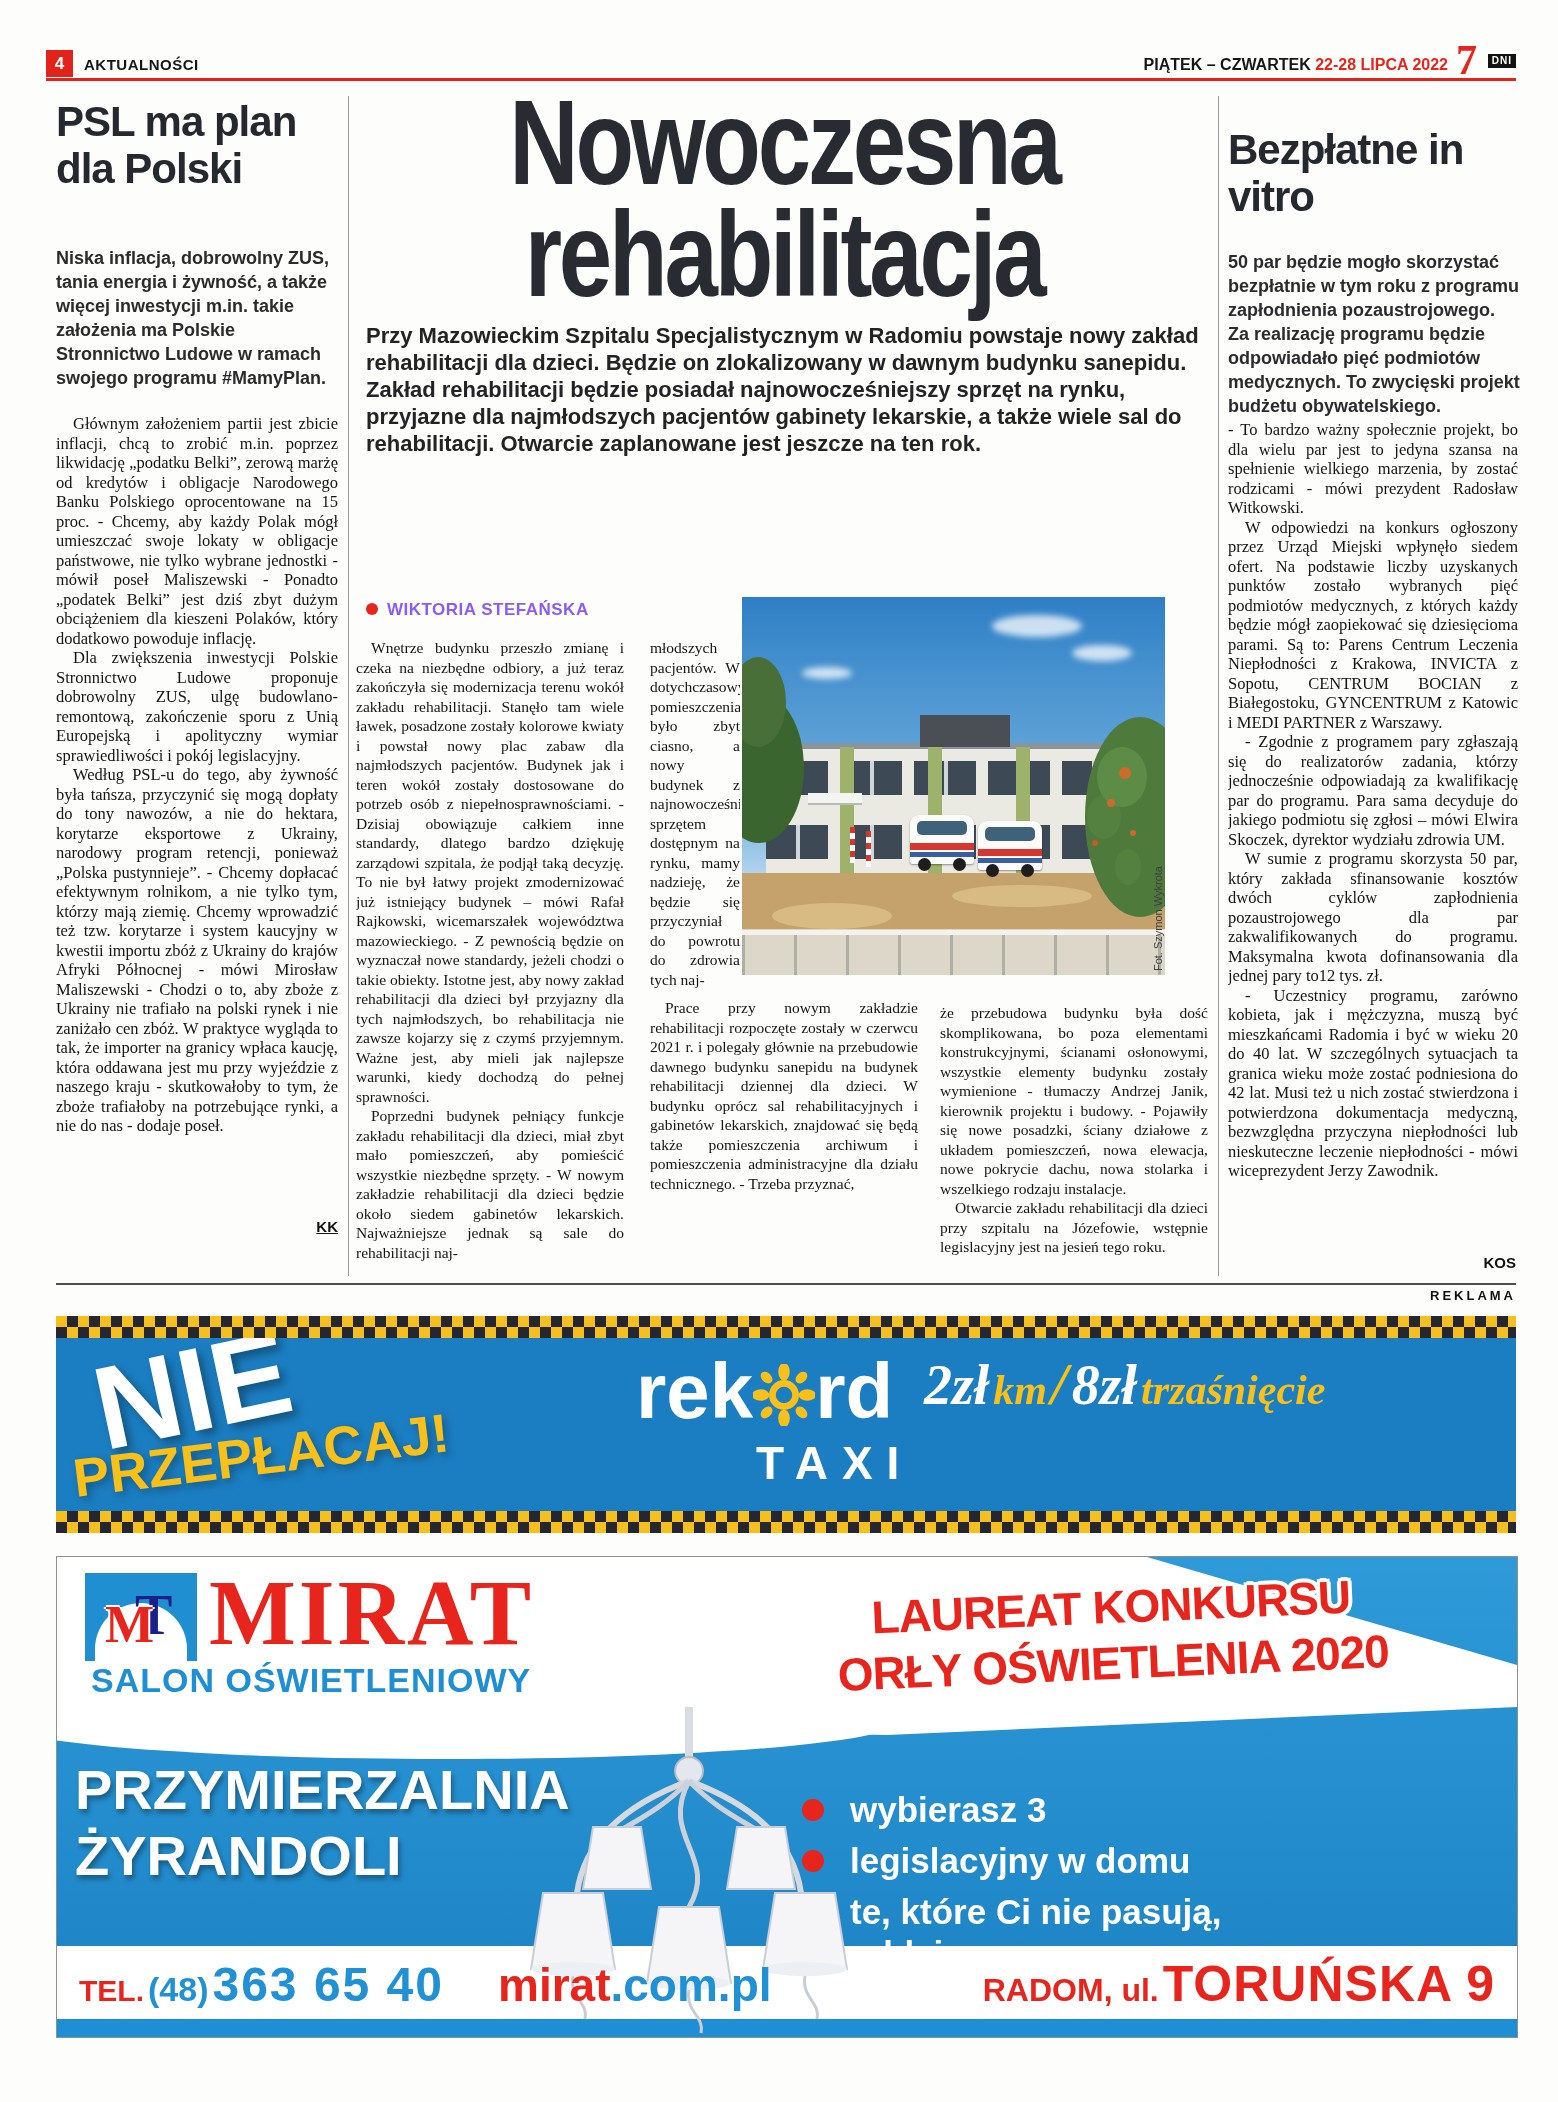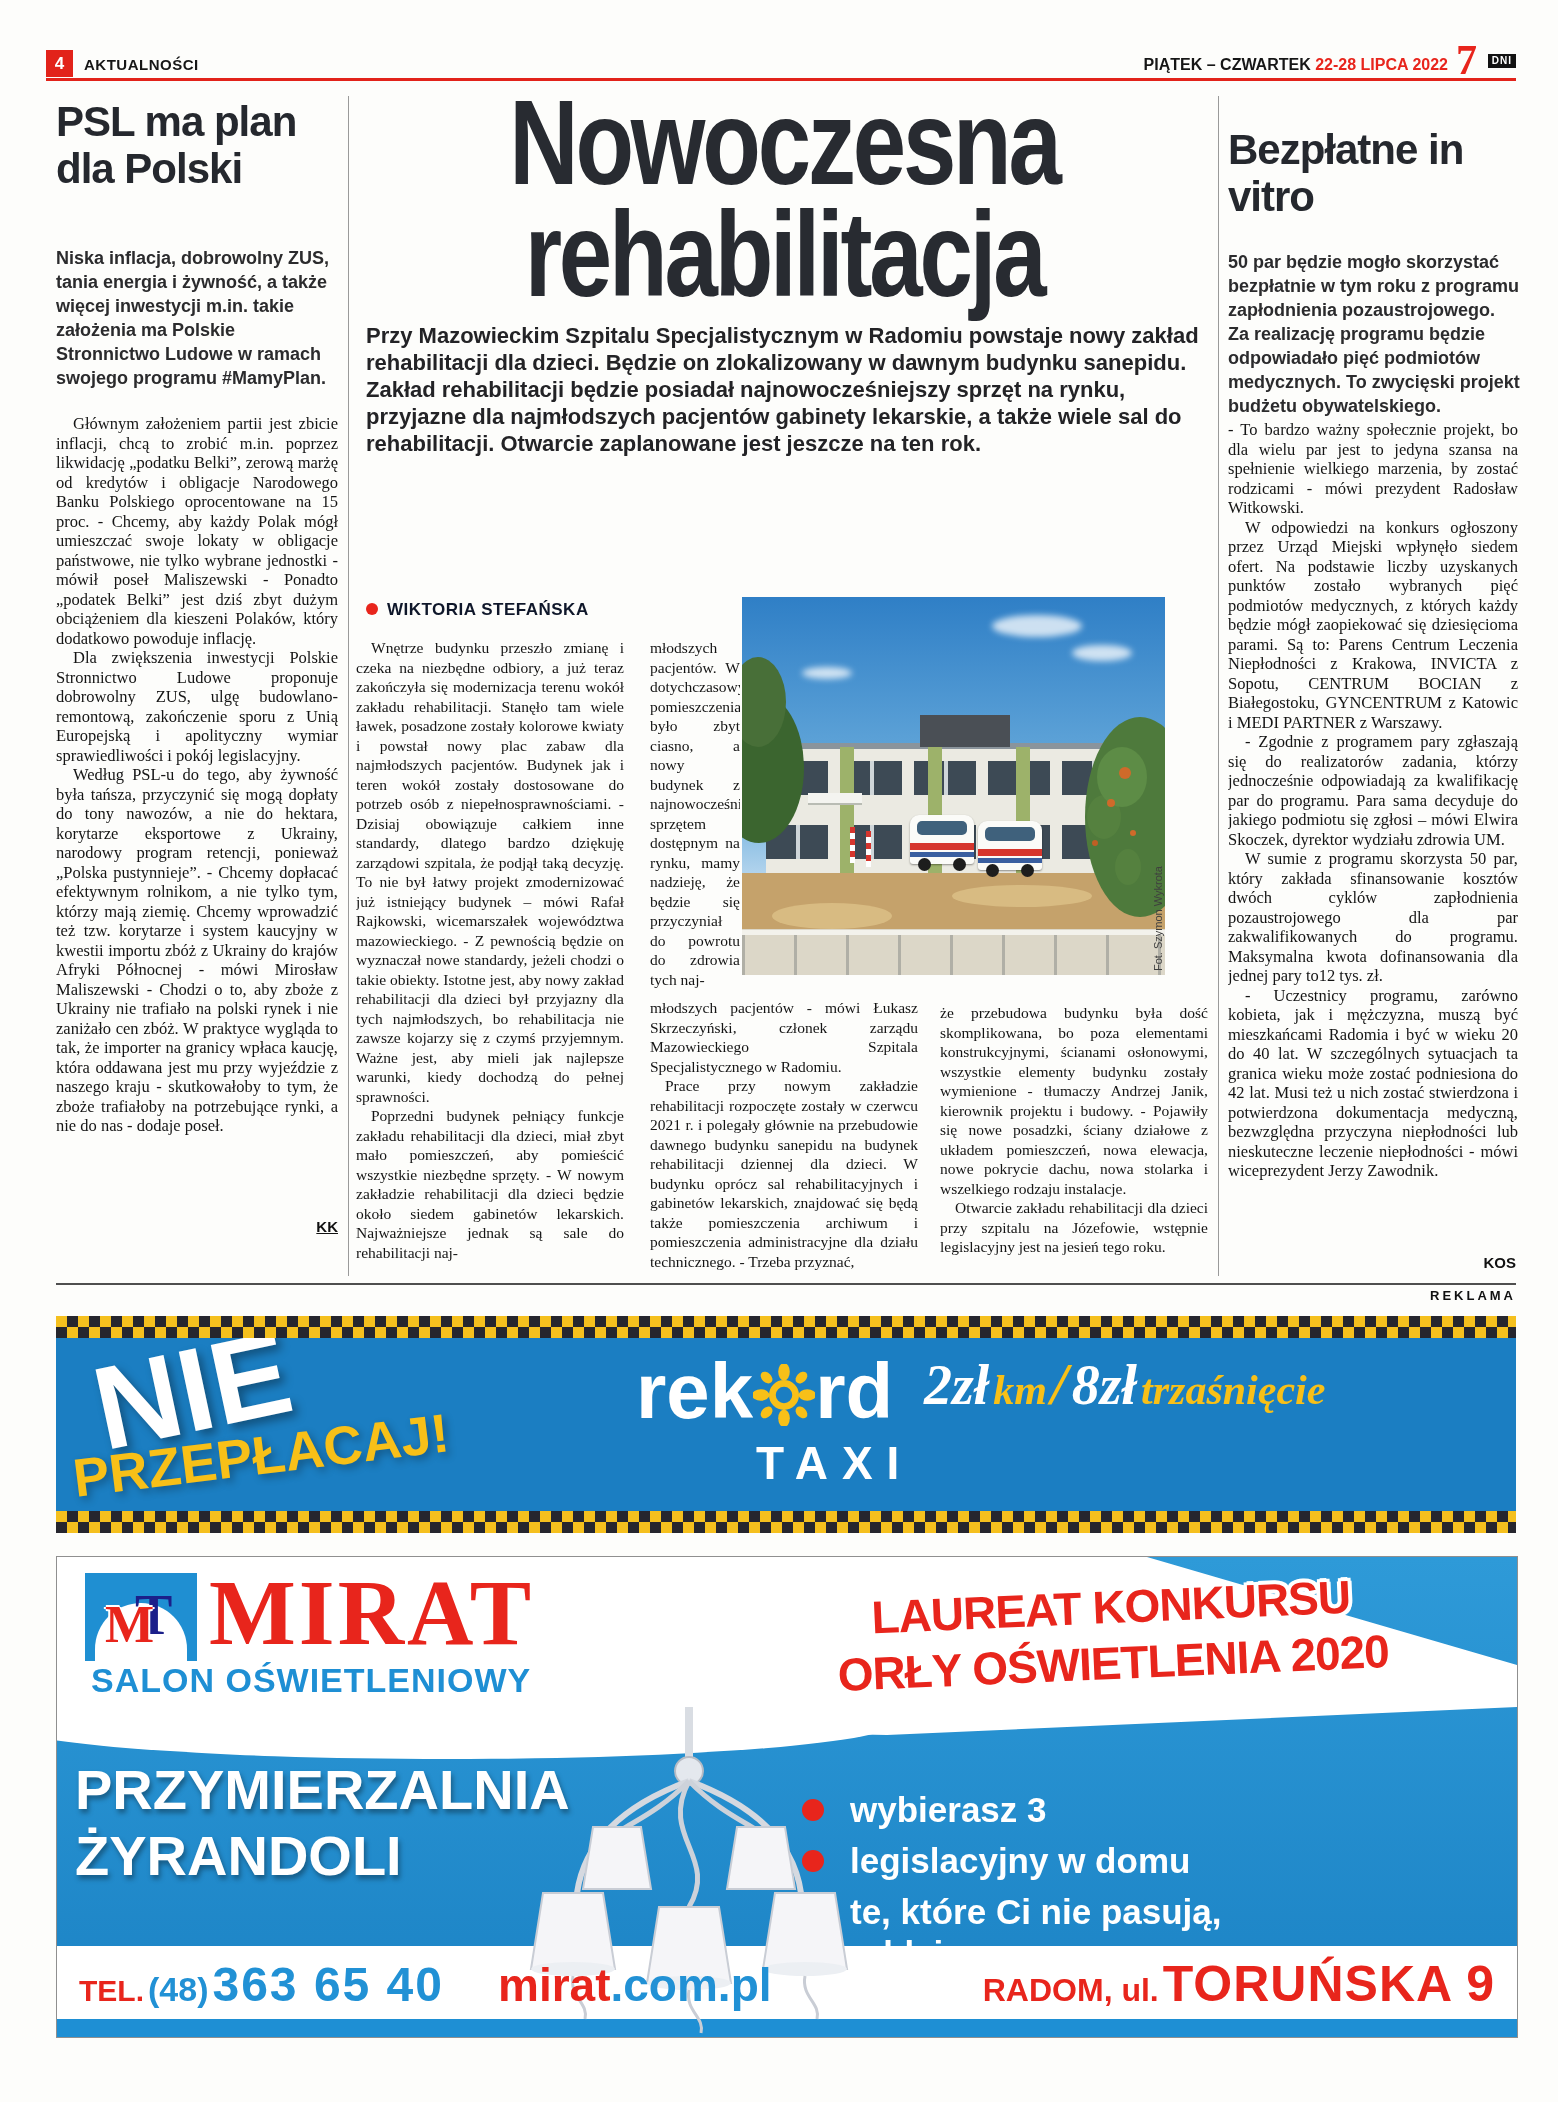--- a/index.html
+++ b/index.html
@@ -25,21 +25,21 @@
   .art-lead{font:bold 18px/24px "Liberation Sans",sans-serif;color:#2b2b2d;}
   .body-col{font:16.5px/19.5px "Liberation Serif",serif;text-align:justify;overflow:hidden;color:#141414;}
   .body-col p{margin:0;text-indent:17px;}
   .sig{font:bold 15px "Liberation Sans",sans-serif;color:#111;text-align:right;}
 
   
   .headline{left:356px;top:86px;width:856px;text-align:center;color:#282b31;
             font:bold 120px/112px "Liberation Sans",sans-serif;letter-spacing:-4px;
             transform:scaleX(.8);transform-origin:center top;}
   .m-lead{left:366px;top:322px;width:846px;font:bold 22px/27px "Liberation Sans",sans-serif;color:#232326;}
-  .byline{left:366px;top:600px;font:bold 17px "Liberation Sans",sans-serif;letter-spacing:.5px;color:#0f172a;}
+  .byline{left:366px;top:600px;font:bold 17px "Liberation Sans",sans-serif;letter-spacing:.5px;color:#8b5cf6;}
   .byline .dot{display:inline-block;width:12px;height:12px;border-radius:50%;background:#e8251c;margin-right:9px;}
   .ctr-col{font:15.5px/19.5px "Liberation Serif",serif;text-align:justify;overflow:hidden;color:#141414;}
   .ctr-col p{margin:0;text-indent:15px;}
 
   
   .photo{left:742px;top:597px;width:423px;height:378px;overflow:hidden;background:linear-gradient(#2f7fc6,#6fb0de 55%,#b8d7ee 75%);}
   .cloud{position:absolute;background:#fff;opacity:.75;border-radius:50%;filter:blur(3px);}
   .bldg{position:absolute;left:24px;top:150px;right:14px;height:140px;background:#ebeae2;}
   .bldg .roofline{position:absolute;left:0;right:0;top:-4px;height:6px;background:#8a949c;}
   .bldg .rooftop{position:absolute;left:40%;top:-32px;width:90px;height:32px;background:#4a4f55;}
@@ -163,21 +163,20 @@
   </div>
 
   <div class="abs ctr-col" style="left:356px;top:638px;width:268px;height:647px;">
     <p>Wnętrze budynku przeszło zmianę i czeka na niezbędne odbiory, a już teraz zakończyła się modernizacja terenu wokół zakładu rehabilitacji. Stanęło tam wiele ławek, posadzone zostały kolorowe kwiaty i powstał nowy plac zabaw dla najmłodszych pacjentów. Budynek jak i teren wokół zostały dostosowane do potrzeb osób z niepełnosprawnościami. - Dzisiaj obowiązuje całkiem inne standardy, dlatego bardzo dziękuję zarządowi szpitala, że podjął taką decyzję. To nie był łatwy projekt zmodernizować już istniejący budynek – mówi Rafał Rajkowski, wicemarszałek województwa mazowieckiego. - Z pewnością będzie on wyznaczał nowe standardy, jeżeli chodzi o takie obiekty. Istotne jest, aby nowy zakład rehabilitacji dla dzieci był przyjazny dla tych najmłodszych, bo rehabilitacja nie zawsze kojarzy się z czymś przyjemnym. Ważne jest, aby mieli jak najlepsze warunki, kiedy dochodzą do pełnej sprawności.</p>
     <p>Poprzedni budynek pełniący funkcje zakładu rehabilitacji dla dzieci, miał zbyt mało pomieszczeń, aby pomieścić wszystkie niezbędne sprzęty. - W nowym zakładzie rehabilitacji dla dzieci będzie około siedem gabinetów lekarskich. Najważniejsze jednak są sale do rehabilitacji naj-</p>
   </div>
   <div class="abs ctr-col" style="left:650px;top:638px;width:90px;height:357px;">
     <p style="text-indent:0;">młodszych pacjentów. W dotychczasowych pomieszczeniach było zbyt ciasno, a nowy budynek z najnowocześniejszym sprzętem dostępnym na rynku, mamy nadzieję, że będzie się przyczyniał do powrotu do zdrowia tych naj-</p>
   </div>
   <div class="abs ctr-col" style="left:650px;top:998px;width:268px;height:287px;">
-    <p style="text-indent:0;">młodszych pacjentów - mówi Łukasz Skrzeczyński, członek zarządu Mazowieckiego Szpitala Specjalistycznego w Radomiu.</p>
     <p>Prace przy nowym zakładzie rehabilitacji rozpoczęte zostały w czerwcu 2021 r. i polegały głównie na przebudowie dawnego budynku sanepidu na budynek rehabilitacji dziennej dla dzieci. W budynku oprócz sal rehabilitacyjnych i gabinetów lekarskich, znajdować się będą także pomieszczenia archiwum i pomieszczenia administracyjne dla działu technicznego. - Trzeba przyznać,</p>
   </div>
   <div class="abs ctr-col" style="left:940px;top:1003px;width:268px;height:281px;">
     <p style="text-indent:0;">że przebudowa budynku była dość skomplikowana, bo poza elementami konstrukcyjnymi, ścianami osłonowymi, wszystkie elementy budynku zostały wymienione - tłumaczy Andrzej Janik, kierownik projektu i budowy. - Pojawiły się nowe posadzki, ściany działowe z układem pomieszczeń, nowa elewacja, nowe pokrycie dachu, nowa stolarka i wszelkiego rodzaju instalacje.</p>
     <p>Otwarcie zakładu rehabilitacji dla dzieci przy szpitalu na Józefowie, wstępnie legislacyjny jest na jesień tego roku.</p>
   </div>
 
   <div class="abs photo">
     <div class="cloud" style="left:250px;top:18px;width:90px;height:22px;"></div>
     <div class="cloud" style="left:330px;top:48px;width:60px;height:16px;"></div>

